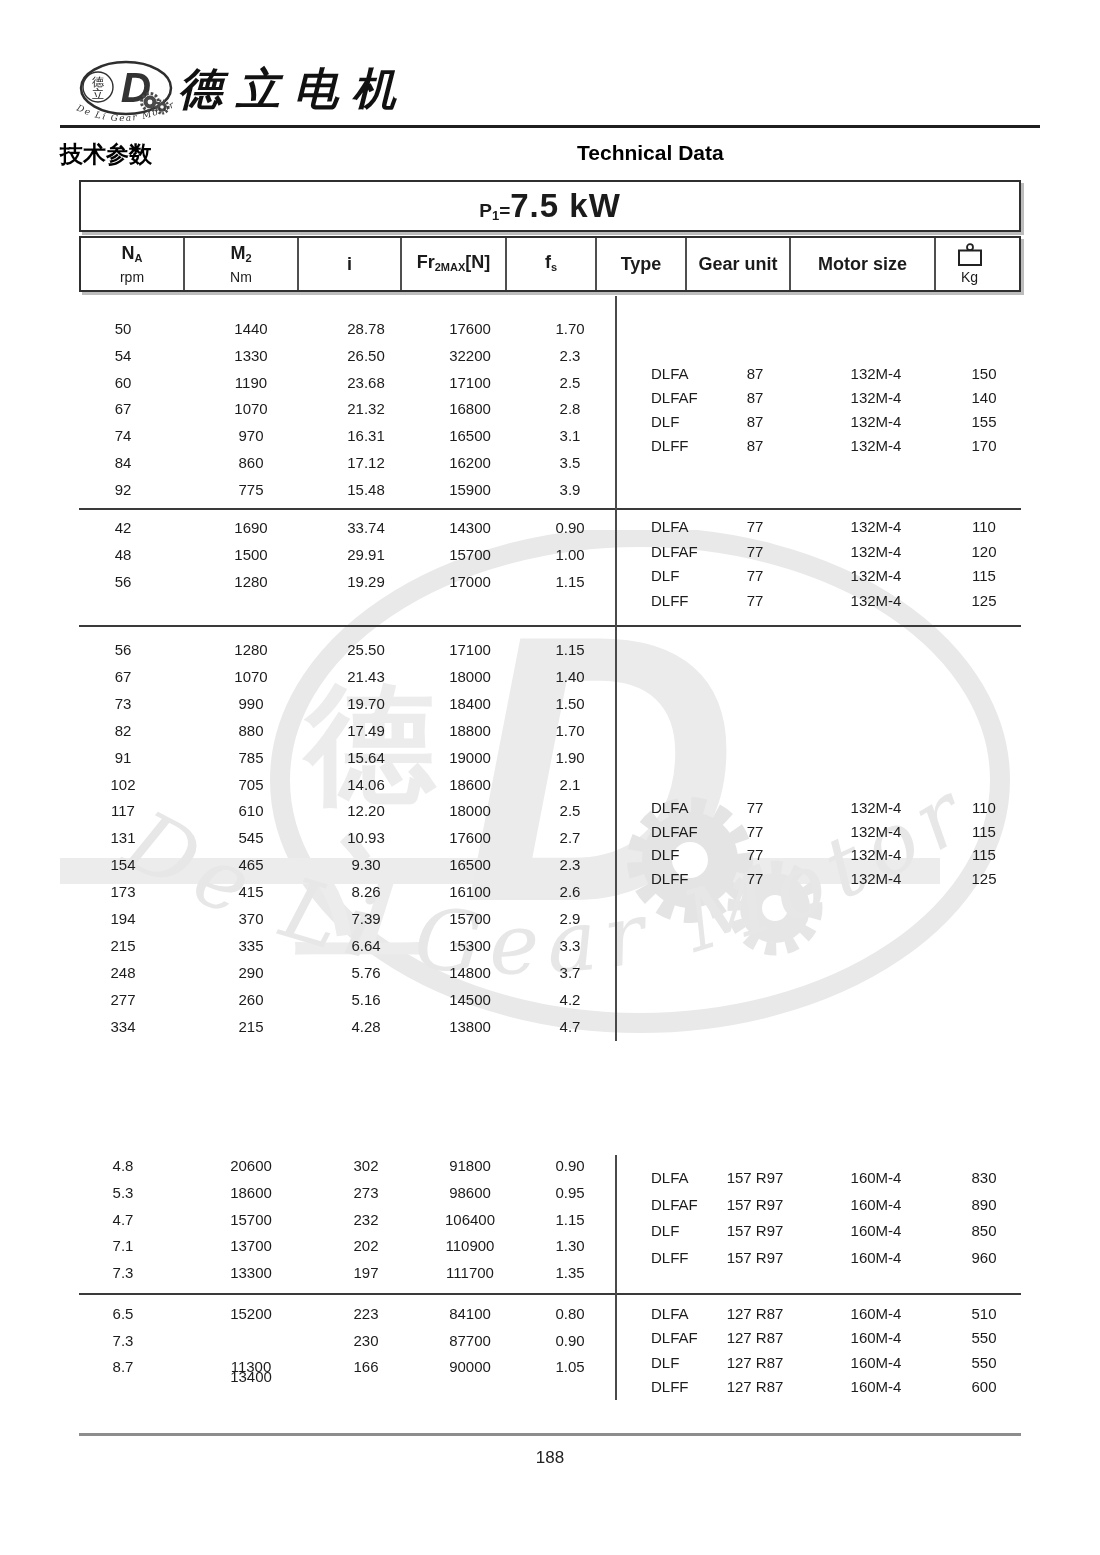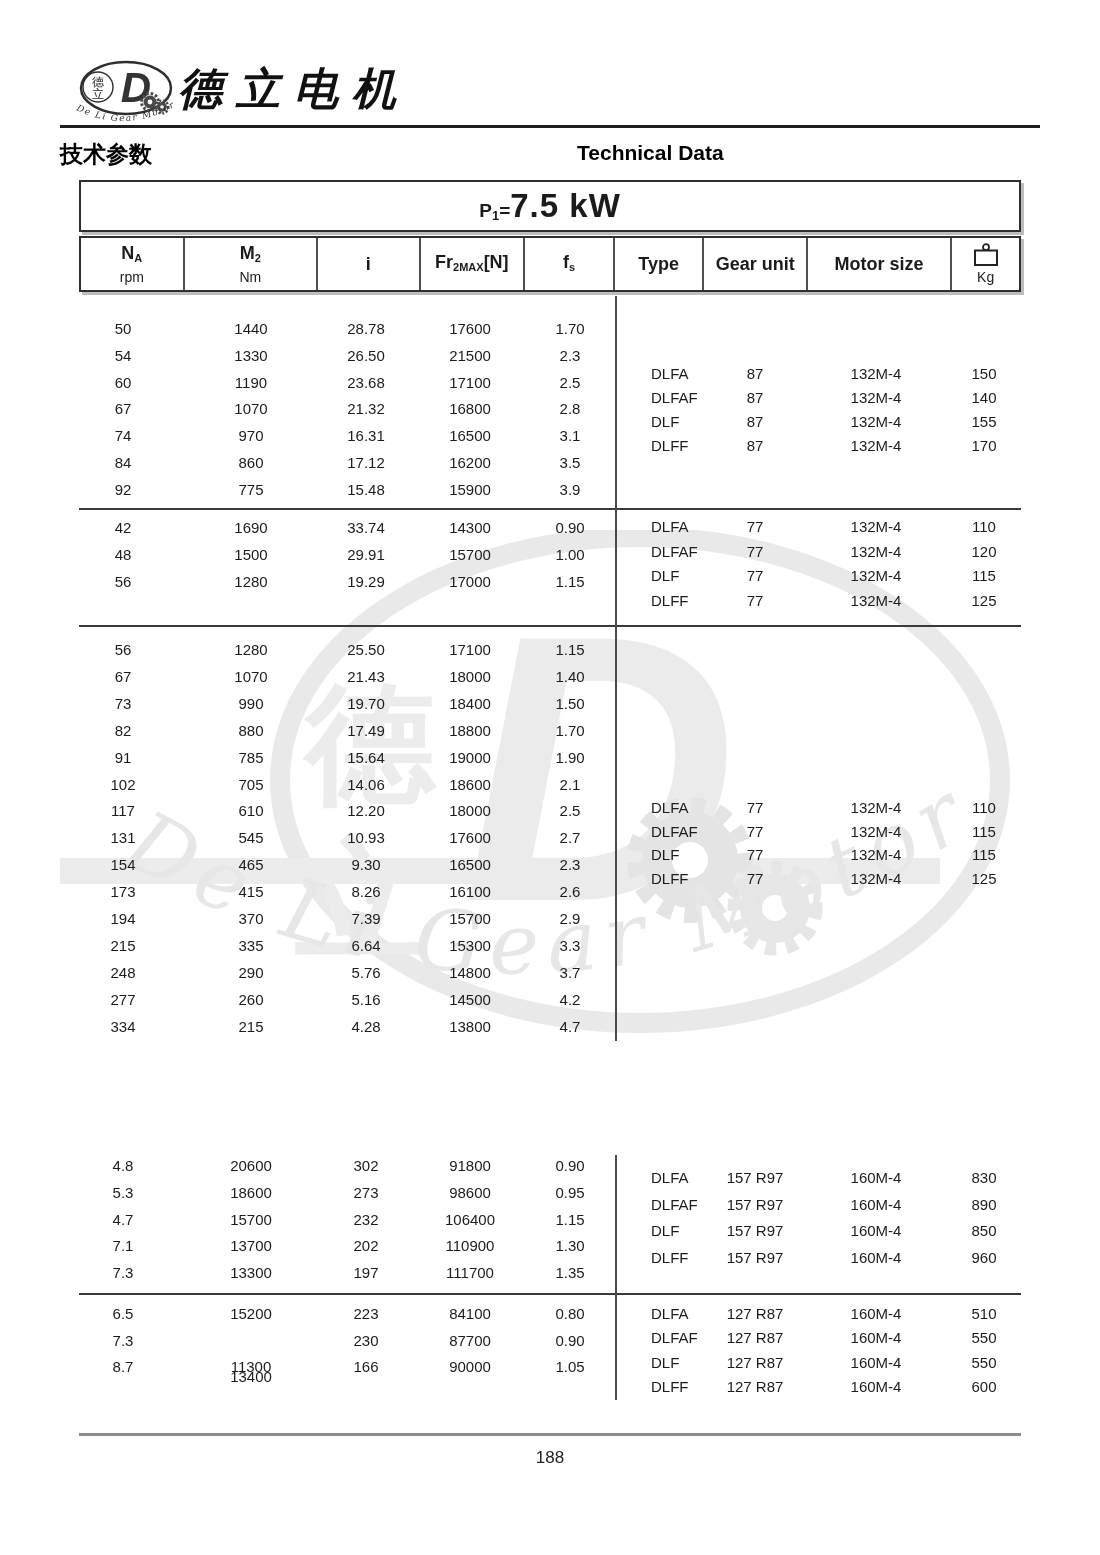--- a/index.html
+++ b/index.html
@@ -94,21 +94,21 @@
 
     <div class="title-box" style="top:180px; height:52px; line-height:48px;">
       <span class="tsmall">P</span><sub>1</sub><span class="tsmall">=</span><span class="tbig">7.5 kW</span>
     </div>
 
     <div class="header-row" id="header-row">
         <div class="hcell" style="width: 104px;">
           <div class="hmain">N<sub>A</sub></div>
           <div class="hunit">rpm</div>
         </div>
-        <div class="hcell" style="width: 134px;">
+        <div class="hcell" style="width: 114px;">
           <div class="hmain">M<sub>2</sub></div>
           <div class="hunit">Nm</div>
         </div>
         <div class="hcell" style="width: 103px;">
           <div class="hmain">i</div>
         </div>
         <div class="hcell" style="width: 105px;">
           <div class="hmain">Fr<sub>2MAX</sub>[N]</div>
         </div>
         <div class="hcell" style="width: 90px;">
@@ -145,21 +145,21 @@
 
     <div id="tables-root">
         <div class="dcell" style="left: 123px; top: 319px;">50</div>
         <div class="dcell" style="left: 251px; top: 319px;">1440</div>
         <div class="dcell" style="left: 366px; top: 319px;">28.78</div>
         <div class="dcell" style="left: 470px; top: 319px;">17600</div>
         <div class="dcell" style="left: 570px; top: 319px;">1.70</div>
         <div class="dcell" style="left: 123px; top: 345.8px;">54</div>
         <div class="dcell" style="left: 251px; top: 345.8px;">1330</div>
         <div class="dcell" style="left: 366px; top: 345.8px;">26.50</div>
-        <div class="dcell" style="left: 470px; top: 345.8px;">21500</div>
+        <div class="dcell" style="left: 470px; top: 345.8px;">32200</div>
         <div class="dcell" style="left: 570px; top: 345.8px;">2.3</div>
         <div class="dcell" style="left: 123px; top: 372.6px;">60</div>
         <div class="dcell" style="left: 251px; top: 372.6px;">1190</div>
         <div class="dcell" style="left: 366px; top: 372.6px;">23.68</div>
         <div class="dcell" style="left: 470px; top: 372.6px;">17100</div>
         <div class="dcell" style="left: 570px; top: 372.6px;">2.5</div>
         <div class="dcell" style="left: 123px; top: 399.4px;">67</div>
         <div class="dcell" style="left: 251px; top: 399.4px;">1070</div>
         <div class="dcell" style="left: 366px; top: 399.4px;">21.32</div>
         <div class="dcell" style="left: 470px; top: 399.4px;">16800</div>

